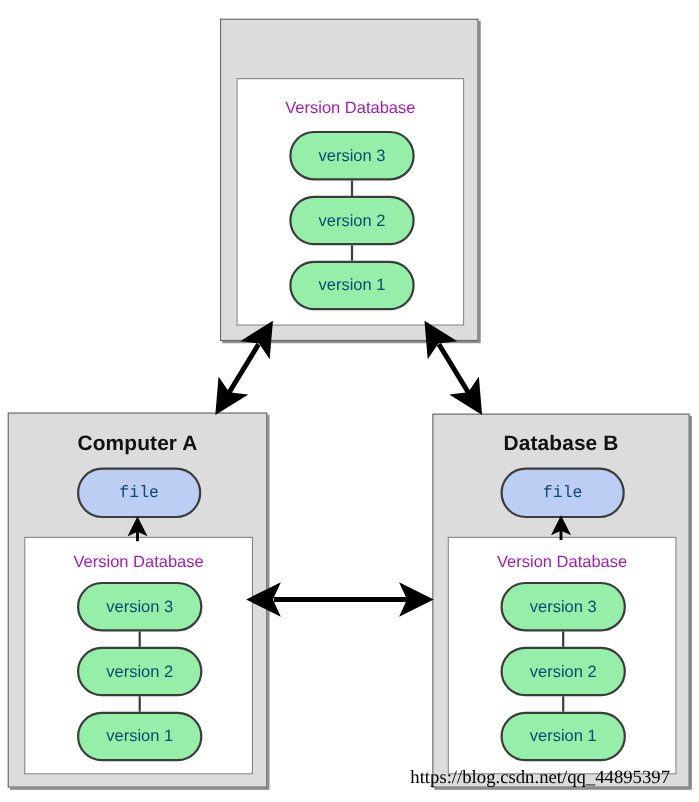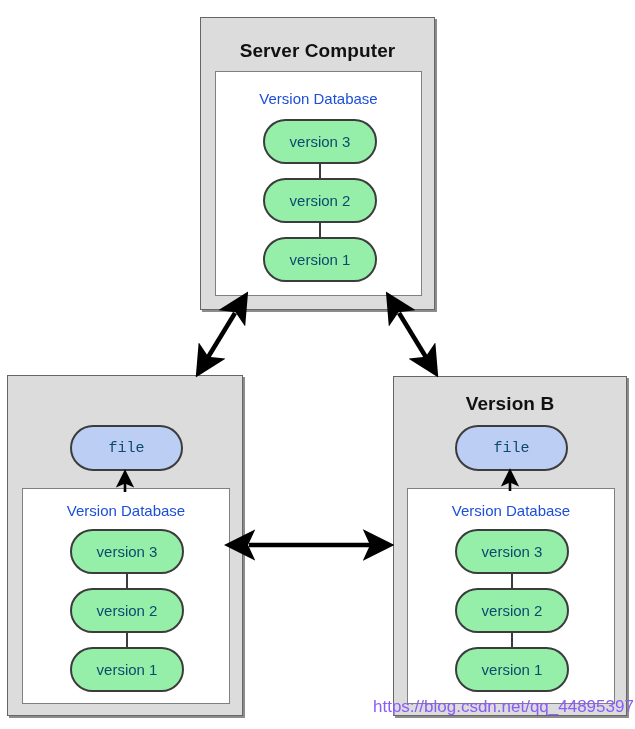--- a/index.html
+++ b/index.html
@@ -44,21 +44,21 @@
     position: absolute;
     background: #ffffff;
     border: 1px solid #808080;
     box-sizing: border-box;
   }
   .db-title {
     position: absolute;
     left: 0;
     right: 0;
     text-align: center;
-    color: #1d4ed8;
+    color: #a21caf;
     white-space: nowrap;
   }
 
   
   .pill {
     position: absolute;
     box-sizing: border-box;
     display: flex;
     align-items: center;
     justify-content: center;
@@ -88,33 +88,32 @@
     left: 0;
     top: 0;
     width: 635px;
     height: 729px;
     pointer-events: none;
   }
 
   
   .watermark {
     position: absolute;
-    color: #8b5cf6;
-    white-space: nowrap;
-    font-family: Liberation Sans, sans-serif;
+    color: #000000;
+    white-space: nowrap;
+    font-family: Liberation Serif, serif;
     user-select: none;
   }
 </style>
 </head>
 <body>
 
 <div id="canvas">
 
   <div class="machine" style="left:200px; top:17px; width:235px; height:293px;">
-    <div class="machine-title" style="top:22px; font-size:19px;">Server Computer</div>
 
     <div class="db-panel" style="left:14px; top:53px; width:207px; height:225px;">
       <div class="db-title" style="top:18px; font-size:15px;">Version Database</div>
 
       <div class="pill pill-version" style="left:47px; top:47px; width:114px; height:45px; border-radius:23px; font-size:15px;">
         <span>version 3</span>
       </div>
       <div class="vlink" style="left:103px; top:92px; height:14px;"></div>
 
       <div class="pill pill-version" style="left:47px; top:106px; width:114px; height:45px; border-radius:23px; font-size:15px;">
@@ -122,20 +121,21 @@
       </div>
       <div class="vlink" style="left:103px; top:151px; height:14px;"></div>
 
       <div class="pill pill-version" style="left:47px; top:165px; width:114px; height:45px; border-radius:23px; font-size:15px;">
         <span>version 1</span>
       </div>
     </div>
   </div>
 
   <div class="machine" style="left:7px; top:375px; width:236px; height:341px;">
+    <div class="machine-title" style="top:17px; font-size:19px;">Computer A</div>
 
     <div class="pill pill-file" style="left:62px; top:49px; width:113px; height:46px; border-radius:23px; font-size:15px;">
       <span>file</span>
     </div>
 
     <div class="db-panel" style="left:14px; top:112px; width:208px; height:216px;">
       <div class="db-title" style="top:13px; font-size:15px;">Version Database</div>
 
       <div class="pill pill-version" style="left:47px; top:40px; width:114px; height:45px; border-radius:23px; font-size:15px;">
         <span>version 3</span>
@@ -147,21 +147,21 @@
       </div>
       <div class="vlink" style="left:103px; top:144px; height:14px;"></div>
 
       <div class="pill pill-version" style="left:47px; top:158px; width:114px; height:45px; border-radius:23px; font-size:15px;">
         <span>version 1</span>
       </div>
     </div>
   </div>
 
   <div class="machine" style="left:393px; top:376px; width:234px; height:340px;">
-    <div class="machine-title" style="top:16px; font-size:19px;">Version B</div>
+    <div class="machine-title" style="top:16px; font-size:19px;">Database B</div>
 
     <div class="pill pill-file" style="left:61px; top:48px; width:113px; height:46px; border-radius:23px; font-size:15px;">
       <span>file</span>
     </div>
 
     <div class="db-panel" style="left:13px; top:111px; width:208px; height:216px;">
       <div class="db-title" style="top:13px; font-size:15px;">Version Database</div>
 
       <div class="pill pill-version" style="left:47px; top:40px; width:114px; height:45px; border-radius:23px; font-size:15px;">
         <span>version 3</span>

